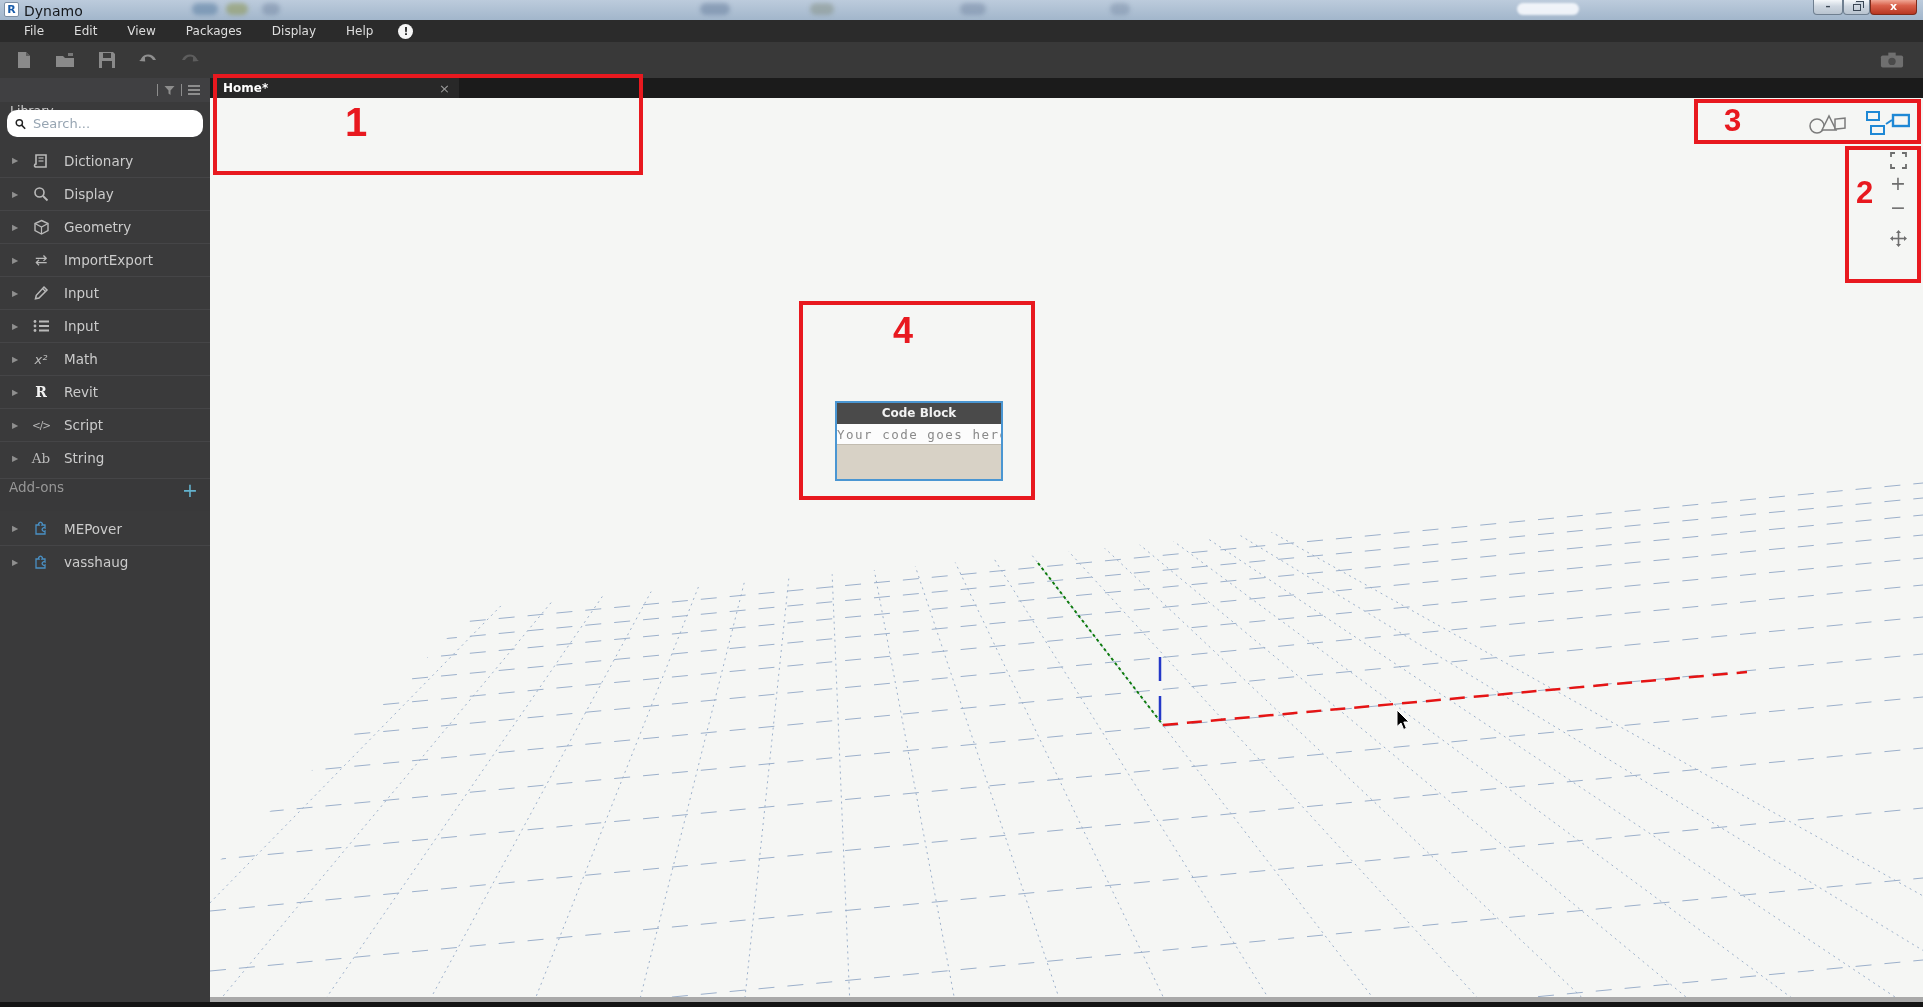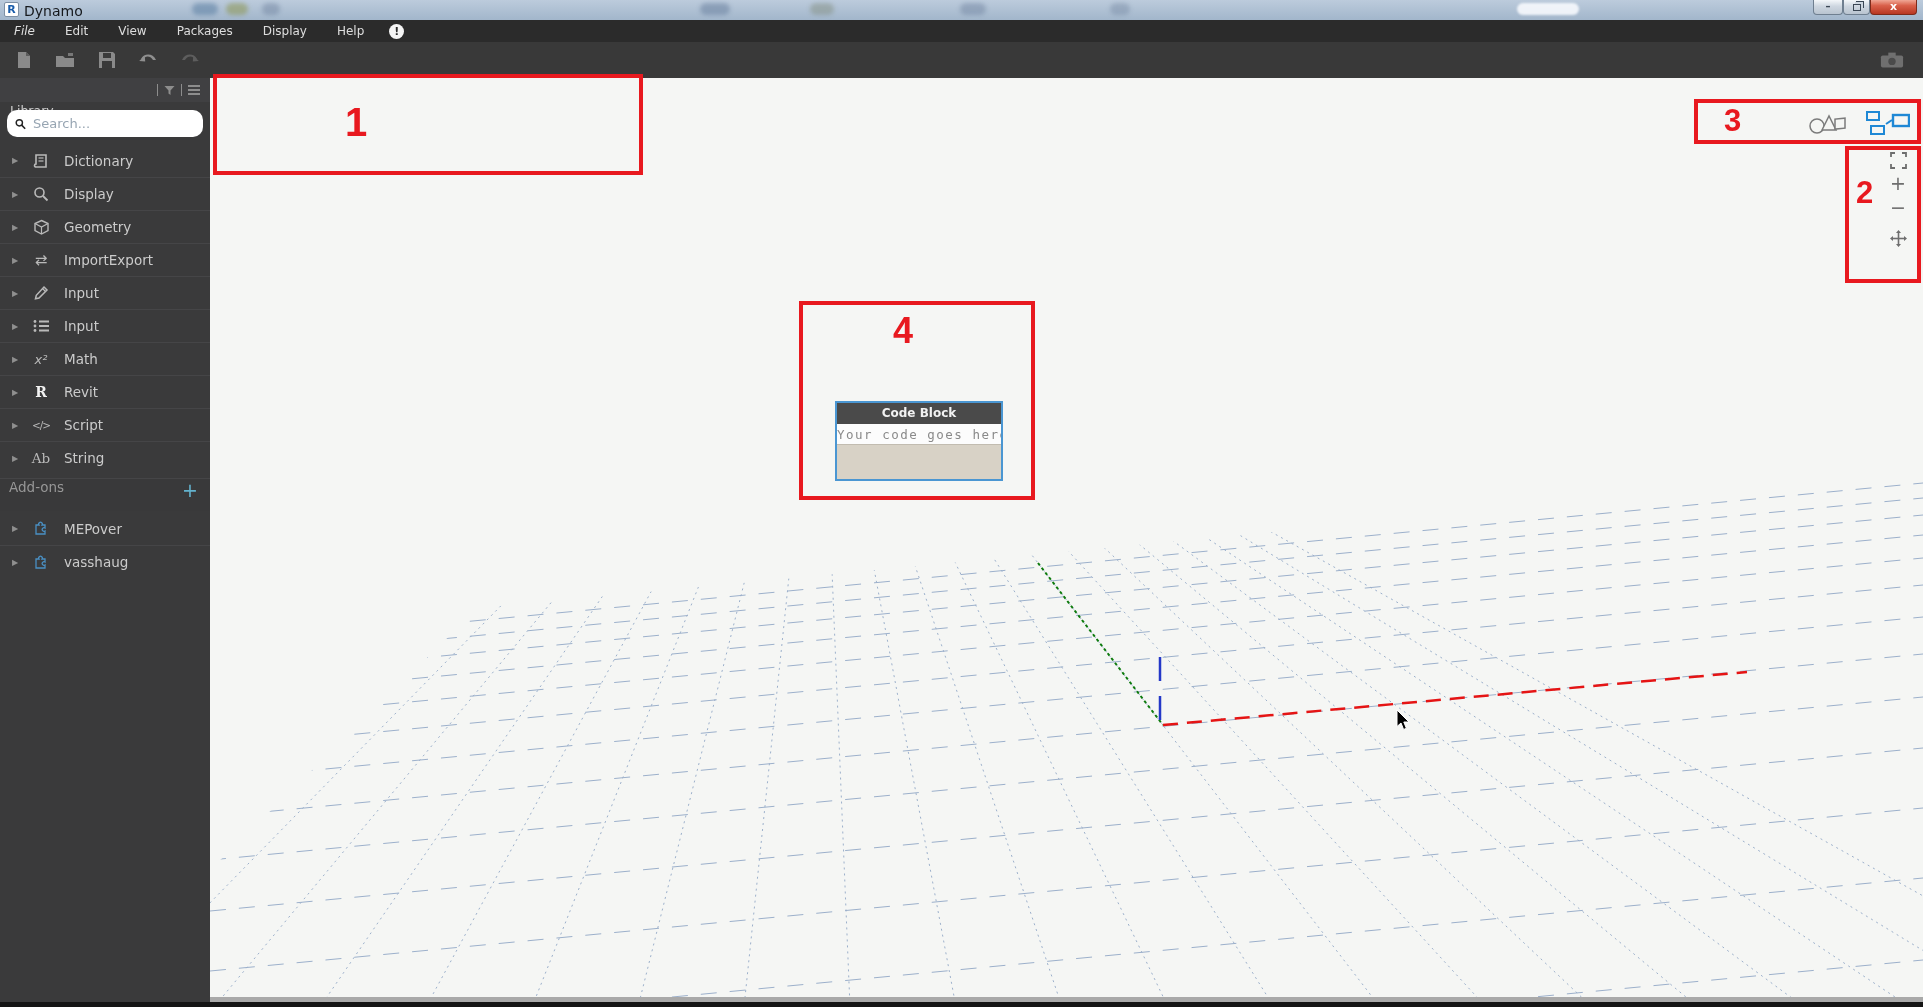--- a/index.html
+++ b/index.html
@@ -23,21 +23,21 @@
   .winbtn.restore { width:27px; }
   .winbtn.close { width:47px; background:linear-gradient(#f0a795,#d9604a 40%,#b83722);
     color:#fff; border-color:#7e2a1a; font-size:11px; }
   .restore-glyph { display:inline-block; width:8px; height:7px; border:1px solid #3a4654;
     box-shadow:2px -2px 0 -0px #cdd6e0, 3px -3px 0 #3a4654; margin-top:4px; }
 
   
   .menubar { position:absolute; left:0; top:20px; width:1923px; height:22px; background:#2b2b2b;
     display:flex; align-items:center; }
   .menu-item { color:#dedede; font-size:12px; padding:0 15px; height:22px; line-height:22px; }
-  .menu-item:first-child { padding-left:14px;font-style:italic; }
+  .menu-item:first-child { padding-left:24px; }
   .notif { width:15px; height:15px; border-radius:50%; background:#f5f5f5; color:#2b2b2b;
     font-weight:bold; font-size:11px; text-align:center; line-height:15px; margin-left:10px; }
 
   
   .toolbar { position:absolute; left:0; top:42px; width:1923px; height:36px; background:#393939; }
   .tool { position:absolute; top:6px; width:24px; height:24px; display:flex; align-items:center; justify-content:center; }
 
   
   .library { position:absolute; left:0; top:78px; width:210px; height:924px; background:#3a3a3b; }
   .lib-header { position:absolute; left:0; top:0; width:210px; height:24px; background:#404042;
@@ -311,20 +311,26 @@
         <span class="lib-icon">
             <svg width="15" height="15" viewBox="0 0 15 15">
               <path d="M2 5 h3 a1.8 1.8 0 1 1 3 0 h3 v3 a1.8 1.8 0 1 0 0 3 v3 h-9 z" fill="none" stroke="#4a90c4" stroke-width="1.3" transform="translate(0,-1)"></path>
             </svg>
           </span>
         <span class="lib-label">vasshaug</span>
       </div>
     </div>
   </div>
 
+  <div class="tabbar">
+    <div class="tab">
+      <span class="tab-label">Home*</span>
+      <span class="tab-close">×</span>
+    </div>
+  </div>
 
   <div class="canvas">
     <svg id="grid-svg" width="1713" height="909" viewBox="0 0 1713 909">
       <defs>
           <clipPath id="gclip">
             <polygon points="268,510 1713,372 1713,909 -140,909"></polygon>
           </clipPath>
         </defs>
       <g id="grid-lines" clip-path="url(#gclip)">
           <line x1="0" y1="548" x2="1713" y2="385" stroke="#9cb0cb" stroke-width="1" stroke-dasharray="16 13"></line>

